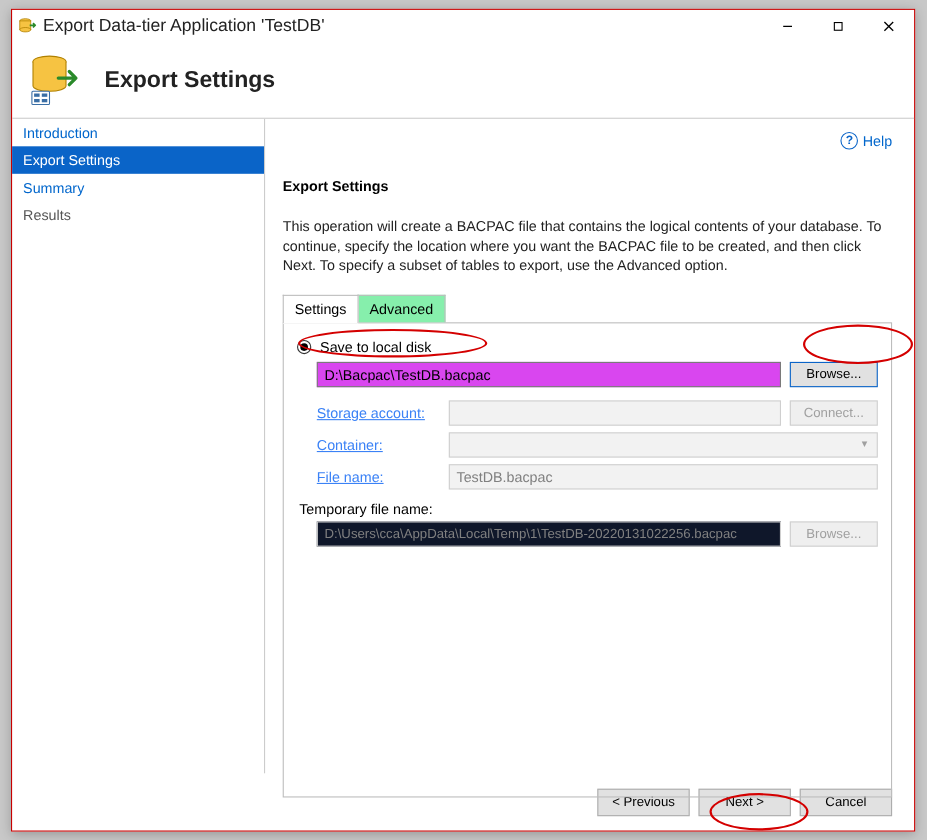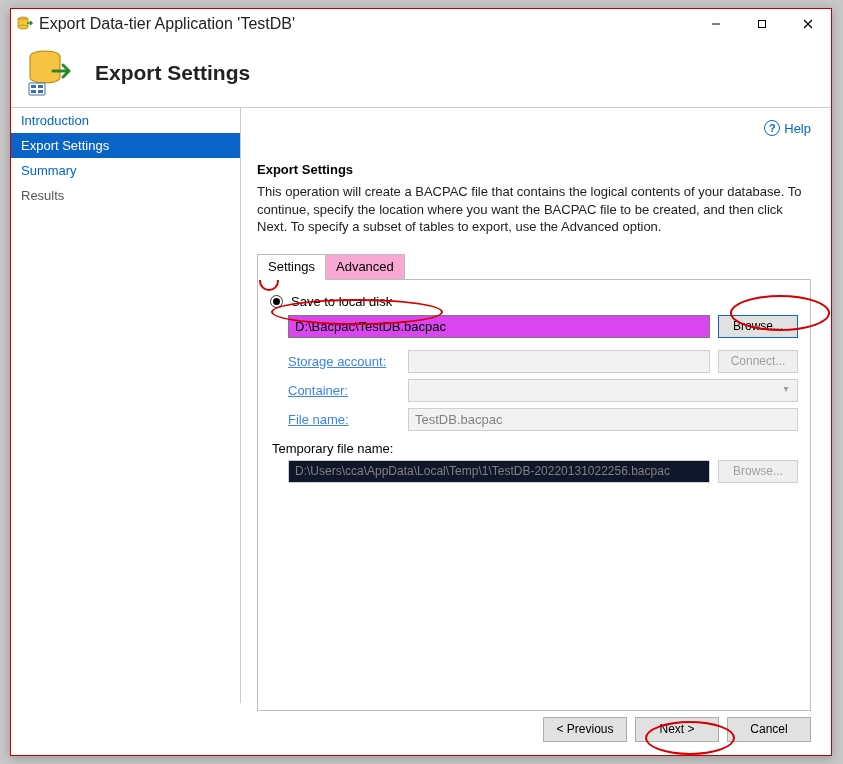--- a/index.html
+++ b/index.html
@@ -31,25 +31,25 @@
   .nav-item { padding: 5px 10px; font-size: 13px; color: #0066cc; cursor: default; }
   .nav-item.selected { background: #0a64c8; color: #fff; }
   .nav-item.disabled { color: #555; }
 
   .main { flex: 1; position: relative; padding: 14px 20px 0 16px; display: flex; flex-direction: column; }
 
   .help { position: absolute; right: 20px; top: 12px; font-size: 13px; color: #0066cc; display: flex; align-items: center; gap: 4px; }
   .help-icon { width: 16px; height: 16px; border-radius: 50%; border: 1px solid #0a64c8; color: #0a64c8; font-size: 11px; display: flex; align-items: center; justify-content: center; font-weight: bold; }
 
   .section-title { font-weight: bold; font-size: 13px; margin-top: 40px; }
-  .section-desc { font-size: 13px; color: #222; margin-top: 6px; line-height: 1.35; }
+  .section-desc { font-size: 13px; color: #222; margin-top: 20px; line-height: 1.35; }
 
   
   .tabstrip { margin-top: 18px; display: flex; }
-  .tab { font-size: 13px; padding: 4px 10px 5px; border: 1px solid #bdbdbd; border-bottom: none; background: #f9a8d4; margin-right: -1px; position: relative; }
+  .tab { font-size: 13px; padding: 4px 10px 5px; border: 1px solid #bdbdbd; border-bottom: none; background: #86efac; margin-right: -1px; position: relative; }
   .tab.active { background: #fff; z-index: 2; border-bottom: 1px solid #fff; margin-bottom: -1px; }
   .tabpanel { border: 1px solid #bdbdbd; padding: 14px 12px 12px; flex: 0 0 auto; height: 432px; }
 
   .radio-row { display: flex; align-items: center; font-size: 13px; margin-bottom: 6px; }
   .radio { width: 13px; height: 13px; border: 1px solid #333; border-radius: 50%; margin-right: 8px; display: inline-flex; align-items: center; justify-content: center; background: #fff; }
   .radio.checked::after { content: ""; width: 7px; height: 7px; background: #000; border-radius: 50%; }
 
   .path-row { display: flex; align-items: center; margin: 4px 0 12px 18px; }
   .path-input { flex: 1; height: 23px; border: 1px solid #7a7a7a; font-size: 13px; padding: 2px 6px; background: #d946ef; }
   .btn { height: 23px; min-width: 80px; border: 1px solid #adadad; background: #e1e1e1; font-size: 12px; padding: 0 10px; display: inline-flex; align-items: center; justify-content: center; }

